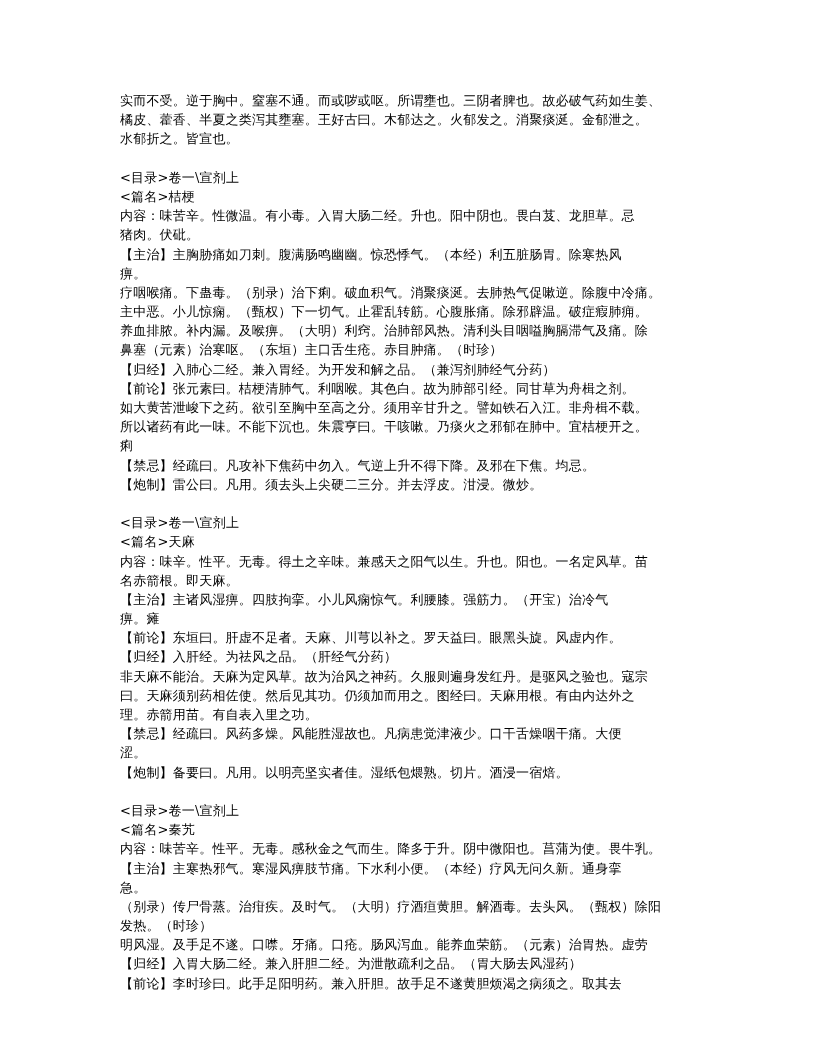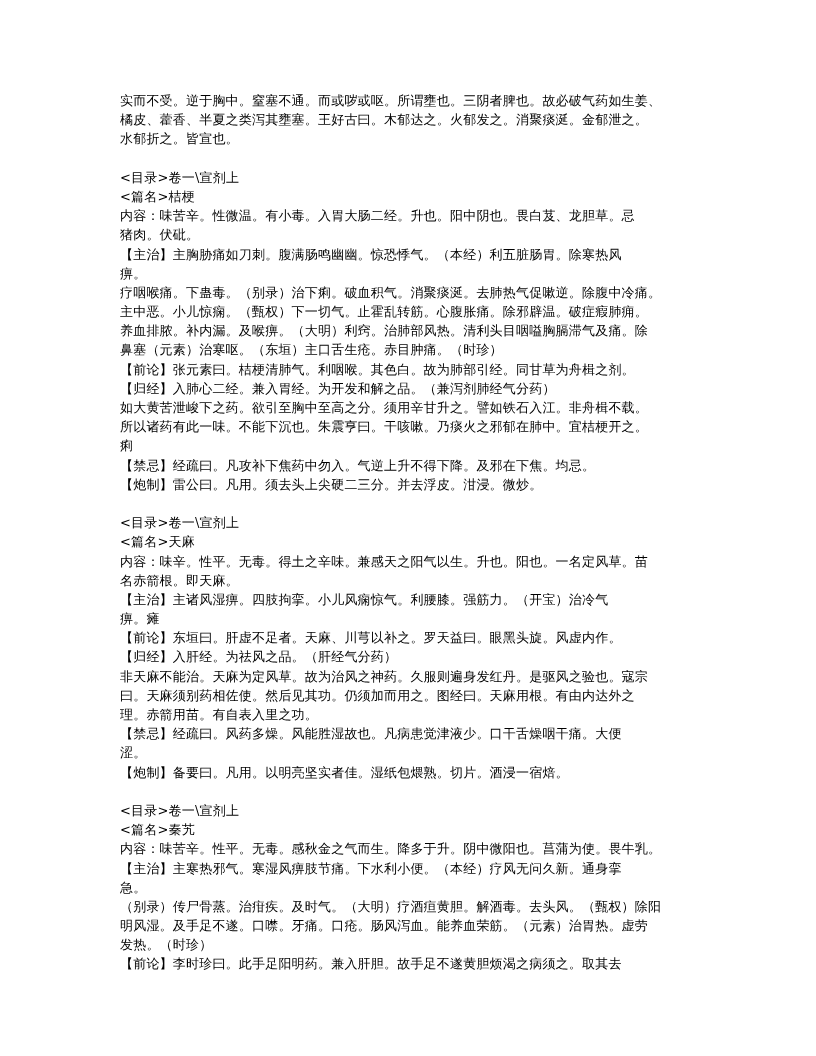--- a/index.html
+++ b/index.html
@@ -50,22 +50,22 @@
     <div class="line">&lt;目录&gt;卷一\宣剂上</div>
     <div class="line">&lt;篇名&gt;桔梗</div>
     <div class="line">内容：味苦辛。性微温。有小毒。入胃大肠二经。升也。阳中阴也。畏白芨、龙胆草。忌</div>
     <div class="line">猪肉。伏砒。</div>
     <div class="line">【主治】主胸胁痛如刀刺。腹满肠鸣幽幽。惊恐悸气。（本经）利五脏肠胃。除寒热风</div>
     <div class="line">痹。</div>
     <div class="line">疗咽喉痛。下蛊毒。（别录）治下痢。破血积气。消聚痰涎。去肺热气促嗽逆。除腹中冷痛。</div>
     <div class="line">主中恶。小儿惊痫。（甄权）下一切气。止霍乱转筋。心腹胀痛。除邪辟温。破症瘕肺痈。</div>
     <div class="line">养血排脓。补内漏。及喉痹。（大明）利窍。治肺部风热。清利头目咽嗌胸膈滞气及痛。除</div>
     <div class="line">鼻塞（元素）治寒呕。（东垣）主口舌生疮。赤目肿痛。（时珍）</div>
+    <div class="line">【归经】入肺心二经。兼入胃经。为开发和解之品。（兼泻剂肺经气分药）</div>
     <div class="line">【前论】张元素曰。桔梗清肺气。利咽喉。其色白。故为肺部引经。同甘草为舟楫之剂。</div>
-    <div class="line">【归经】入肺心二经。兼入胃经。为开发和解之品。（兼泻剂肺经气分药）</div>
     <div class="line">如大黄苦泄峻下之药。欲引至胸中至高之分。须用辛甘升之。譬如铁石入江。非舟楫不载。</div>
     <div class="line">所以诸药有此一味。不能下沉也。朱震亨曰。干咳嗽。乃痰火之邪郁在肺中。宜桔梗开之。</div>
     <div class="line">痢</div>
     <div class="line">【禁忌】经疏曰。凡攻补下焦药中勿入。气逆上升不得下降。及邪在下焦。均忌。</div>
     <div class="line">【炮制】雷公曰。凡用。须去头上尖硬二三分。并去浮皮。泔浸。微炒。</div>
   </div>
 
   <div class="blank"></div>
 
   <div class="section">
@@ -87,18 +87,19 @@
 
   <div class="blank"></div>
 
   <div class="section">
     <div class="line">&lt;目录&gt;卷一\宣剂上</div>
     <div class="line">&lt;篇名&gt;秦艽</div>
     <div class="line">内容：味苦辛。性平。无毒。感秋金之气而生。降多于升。阴中微阳也。菖蒲为使。畏牛乳。</div>
     <div class="line">【主治】主寒热邪气。寒湿风痹肢节痛。下水利小便。（本经）疗风无问久新。通身挛</div>
     <div class="line">急。</div>
     <div class="line">（别录）传尸骨蒸。治疳疾。及时气。（大明）疗酒疸黄胆。解酒毒。去头风。（甄权）除阳</div>
+    <div class="line">发热。（时珍）</div>
     <div class="line">明风湿。及手足不遂。口噤。牙痛。口疮。肠风泻血。能养血荣筋。（元素）治胃热。虚劳</div>
-    <div class="line">发热。（时珍）</div>
+    <div class="line">【归经】入胃大肠二经。兼入肝胆二经。为泄散疏利之品。（胃大肠去风湿药）</div>
     <div class="line">【前论】李时珍曰。此手足阳明药。兼入肝胆。故手足不遂黄胆烦渴之病须之。取其去</div>
   </div>
 
 </div>
 
 </body></html>

